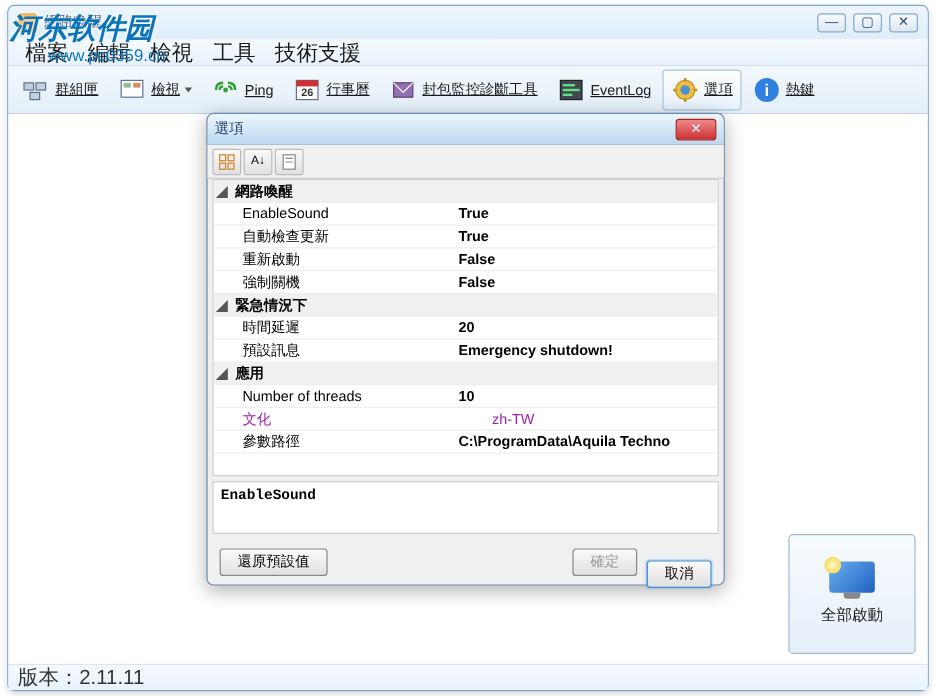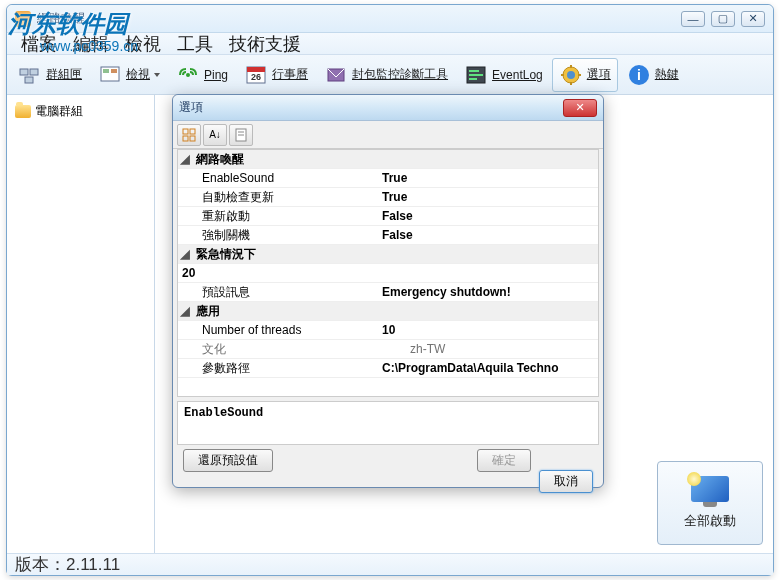--- a/index.html
+++ b/index.html
@@ -27,21 +27,21 @@
 
 .content { flex: 1; display: flex; position: relative; }
 .tree { width: 148px; border-right: 1px solid #c8d8e8; background: #fff; padding: 6px; font-size: 12px; }
 .tree-item { display: flex; align-items: center; gap: 4px; padding: 2px; }
 .folder-ico { width: 16px; height: 13px; background: linear-gradient(#ffe290,#f0b030); border-radius: 2px; position: relative; }
 .folder-ico::before { content: ''; position: absolute; top: -3px; left: 1px; width: 7px; height: 3px; background: #ffe290; border-radius: 2px 2px 0 0; }
 
 .main-area { flex: 1; background: #fff; padding: 8px; position: relative; }
 
 .side-btns { position: absolute; right: 10px; bottom: 30px; display: flex; flex-direction: column; gap: 14px; }
-.side-btn { width: 106px; height: 84px; border: 1px solid #a0b8d0; border-radius: 4px; background: linear-gradient(#f8fbfe,#e4eff9); display: flex; flex-direction: column; align-items: center; justify-content: center; gap: 4px; font-size: 13px; color: #1a1a1a; cursor: pointer; }
+.side-btn { width: 106px; height: 100px; border: 1px solid #a0b8d0; border-radius: 4px; background: linear-gradient(#f8fbfe,#e4eff9); display: flex; flex-direction: column; align-items: center; justify-content: center; gap: 4px; font-size: 13px; color: #1a1a1a; cursor: pointer; }
 .side-btn .big-ico { width: 40px; height: 32px; }
 .monitor { width: 38px; height: 26px; background: linear-gradient(135deg,#6ab0f0,#2060c0); border-radius: 3px; position: relative; margin: 0 auto; }
 .monitor::after { content: ''; position: absolute; bottom: -5px; left: 12px; width: 14px; height: 5px; background: #888; border-radius: 0 0 3px 3px; }
 .bulb { position: absolute; top: -4px; left: -4px; width: 14px; height: 14px; background: radial-gradient(#fff9d0,#f0d030); border-radius: 50%; }
 .plug { position: absolute; top: 6px; left: -6px; width: 14px; height: 14px; }
 
 .statusbar { height: 22px; background: linear-gradient(#f4f9fe,#e8f2fb); border-top: 1px solid #d0dfee; display: flex; align-items: center; padding: 0 8px; font-size: 17px; color: #333; }
 
 
 .dialog { position: absolute; top: 94px; left: 172px; width: 432px; height: 394px; background: #f0f0f0; border: 1px solid #6a8ab0; border-radius: 6px; box-shadow: 0 4px 16px rgba(0,0,0,.3); display: flex; flex-direction: column; }
@@ -50,29 +50,29 @@
 .dlg-close { width: 34px; height: 18px; background: linear-gradient(#e88,#c33); border: 1px solid #a22; border-radius: 3px; color: #fff; display: flex; align-items: center; justify-content: center; font-size: 11px; cursor: pointer; }
 
 .prop-toolbar { height: 28px; background: #f0f0f0; border-bottom: 1px solid #ccc; display: flex; align-items: center; padding: 4px; gap: 2px; }
 .prop-tbtn { width: 24px; height: 22px; border: 1px solid #bbb; background: linear-gradient(#fafafa,#e0e0e0); display: flex; align-items: center; justify-content: center; font-size: 10px; cursor: pointer; border-radius: 2px; }
 .prop-tbtn.grp { font-family: monospace; }
 
 .prop-grid { flex: 1; background: #fff; margin: 0 4px; overflow: auto; border: 1px solid #ccc; font-family: "Courier New", monospace; font-size: 12px; }
 .prop-row { display: flex; border-bottom: 1px solid #eee; height: 19px; align-items: center; }
 .prop-row.cat { background: #f0f0f0; font-weight: bold; font-family: "Microsoft JhengHei", sans-serif; }
 .prop-row.cat .expand { width: 14px; text-align: center; color: #555; cursor: pointer; }
-.prop-row.disabled { color: #737373; }
+.prop-row.disabled { color: #a21caf; }
 .prop-name { width: 200px; padding-left: 24px; white-space: nowrap; overflow: hidden; }
 .prop-row.cat .prop-name { padding-left: 4px; }
 .prop-val { flex: 1; padding-left: 4px; font-weight: bold; white-space: nowrap; overflow: hidden; }
 .prop-row.disabled .prop-val { font-weight: normal; margin-left: 28px; }
 
 .prop-desc { margin: 4px; height: 44px; background: #fff; border: 1px solid #ccc; padding: 4px 6px; font-family: "Courier New", monospace; font-size: 12px; font-weight: bold; }
 
-.dlg-buttons { height: 38px; display: flex; align-items: flex-start; padding: 0 10px; gap: 8px; }
+.dlg-buttons { height: 38px; display: flex; align-items: center; padding: 0 10px; gap: 8px; }
 .dlg-btn { height: 23px; padding: 0 14px; border: 1px solid #888; border-radius: 3px; background: linear-gradient(#fafafa,#e0e0e0); font-size: 12px; cursor: pointer; }
 .dlg-btn.disabled { color: #999; cursor: default; }
 .dlg-btn.primary { border-color: #4a90d0; box-shadow: 0 0 2px #6ab0f0; margin-top: 21px; }
 .spacer { flex: 1; }
 </style>
 </head>
 <body>
 
 <div class="watermark">河东软件园</div>
 <div class="watermark-url">www.pc0359.cn</div>
@@ -180,26 +180,20 @@
           <svg width="24" height="24">
             <circle cx="12" cy="12" r="10" fill="#3080e0"></circle>
             <text x="12" y="17" text-anchor="middle" font-size="14" font-weight="bold" fill="#fff" font-family="serif">i</text>
           </svg>
         </span>
       <span>熱鍵</span>
     </div>
   </div>
 
   <div class="content">
-    <div class="tree">
-      <div class="tree-item">
-        <div class="folder-ico"></div>
-        <span>電腦群組</span>
-      </div>
-    </div>
     <div class="main-area"></div>
   </div>
 
   <div class="side-btns">
     <div class="side-btn">
       <div class="big-ico">
           <div class="monitor">
             <div class="bulb"></div>
           </div>
         </div>
@@ -255,20 +249,21 @@
       </div>
       <div class="prop-row">
         <span class="prop-name">強制關機</span>
         <span class="prop-val">False</span>
       </div>
       <div class="prop-row cat">
         <span class="expand">◢</span>
         <span class="prop-name">緊急情況下</span>
       </div>
       <div class="prop-row">
+        <span class="prop-name">時間延遲</span>
         <span class="prop-val">20</span>
       </div>
       <div class="prop-row">
         <span class="prop-name">預設訊息</span>
         <span class="prop-val">Emergency shutdown!</span>
       </div>
       <div class="prop-row cat">
         <span class="expand">◢</span>
         <span class="prop-name">應用</span>
       </div>

